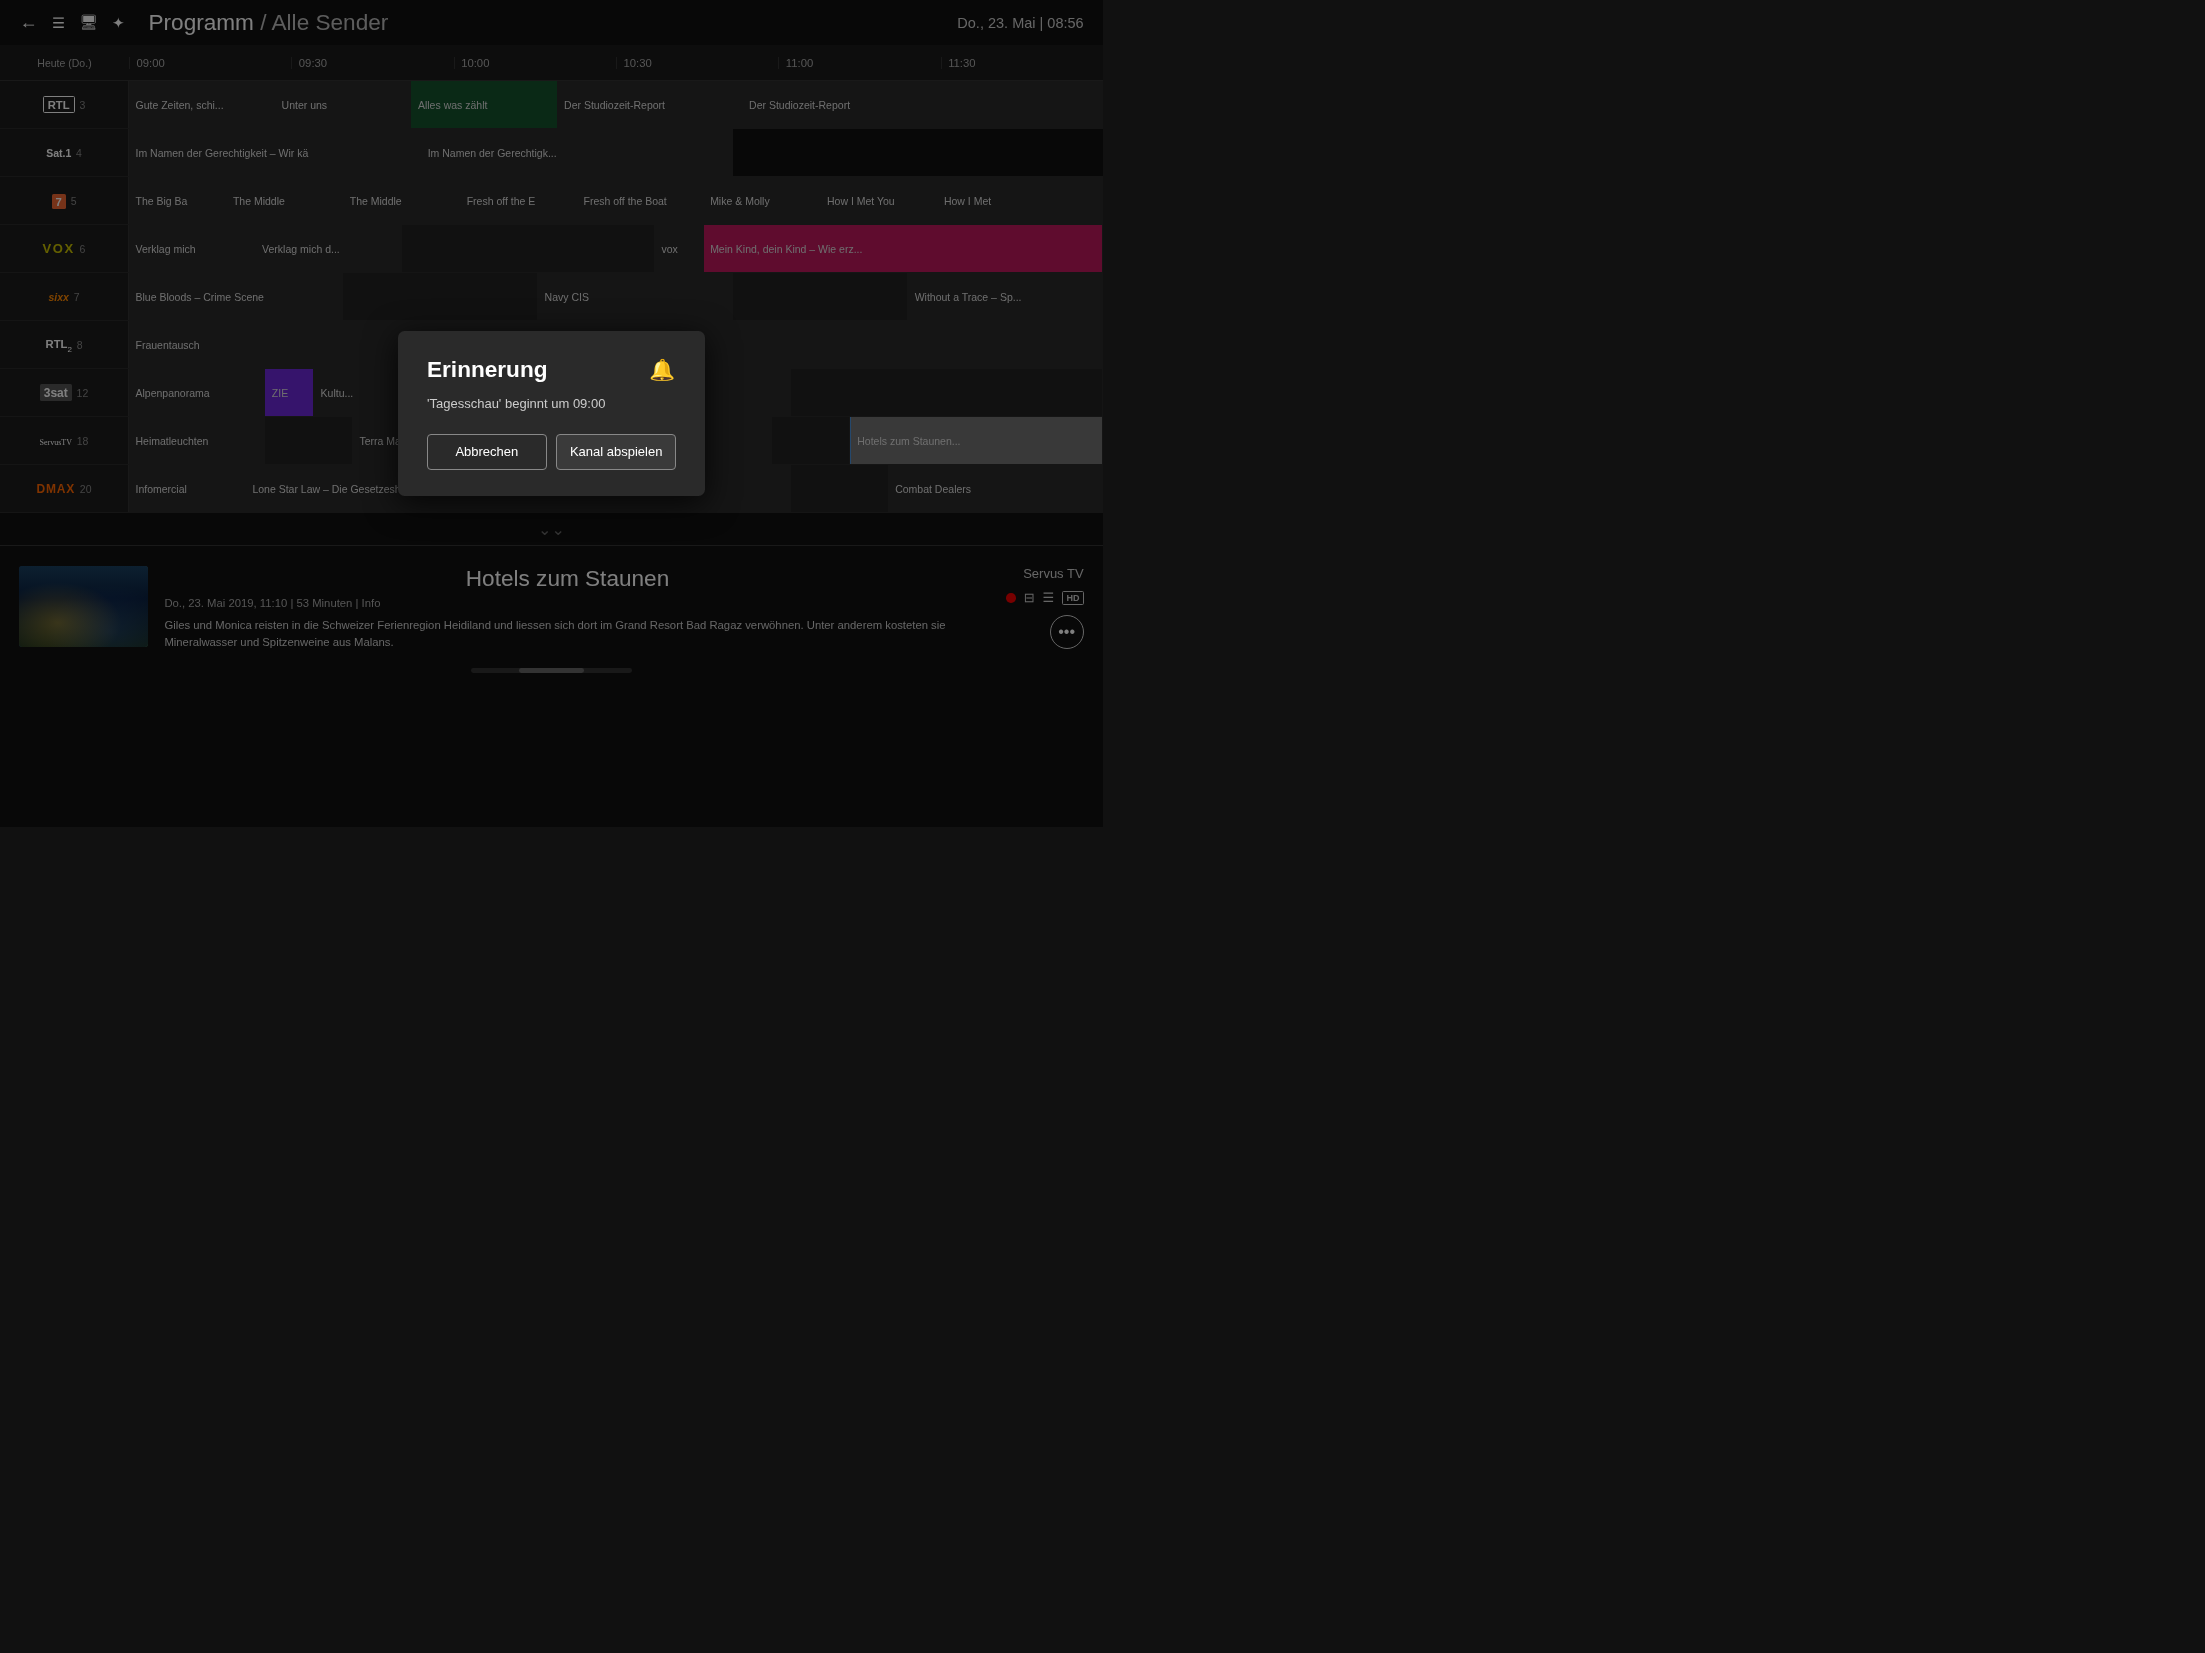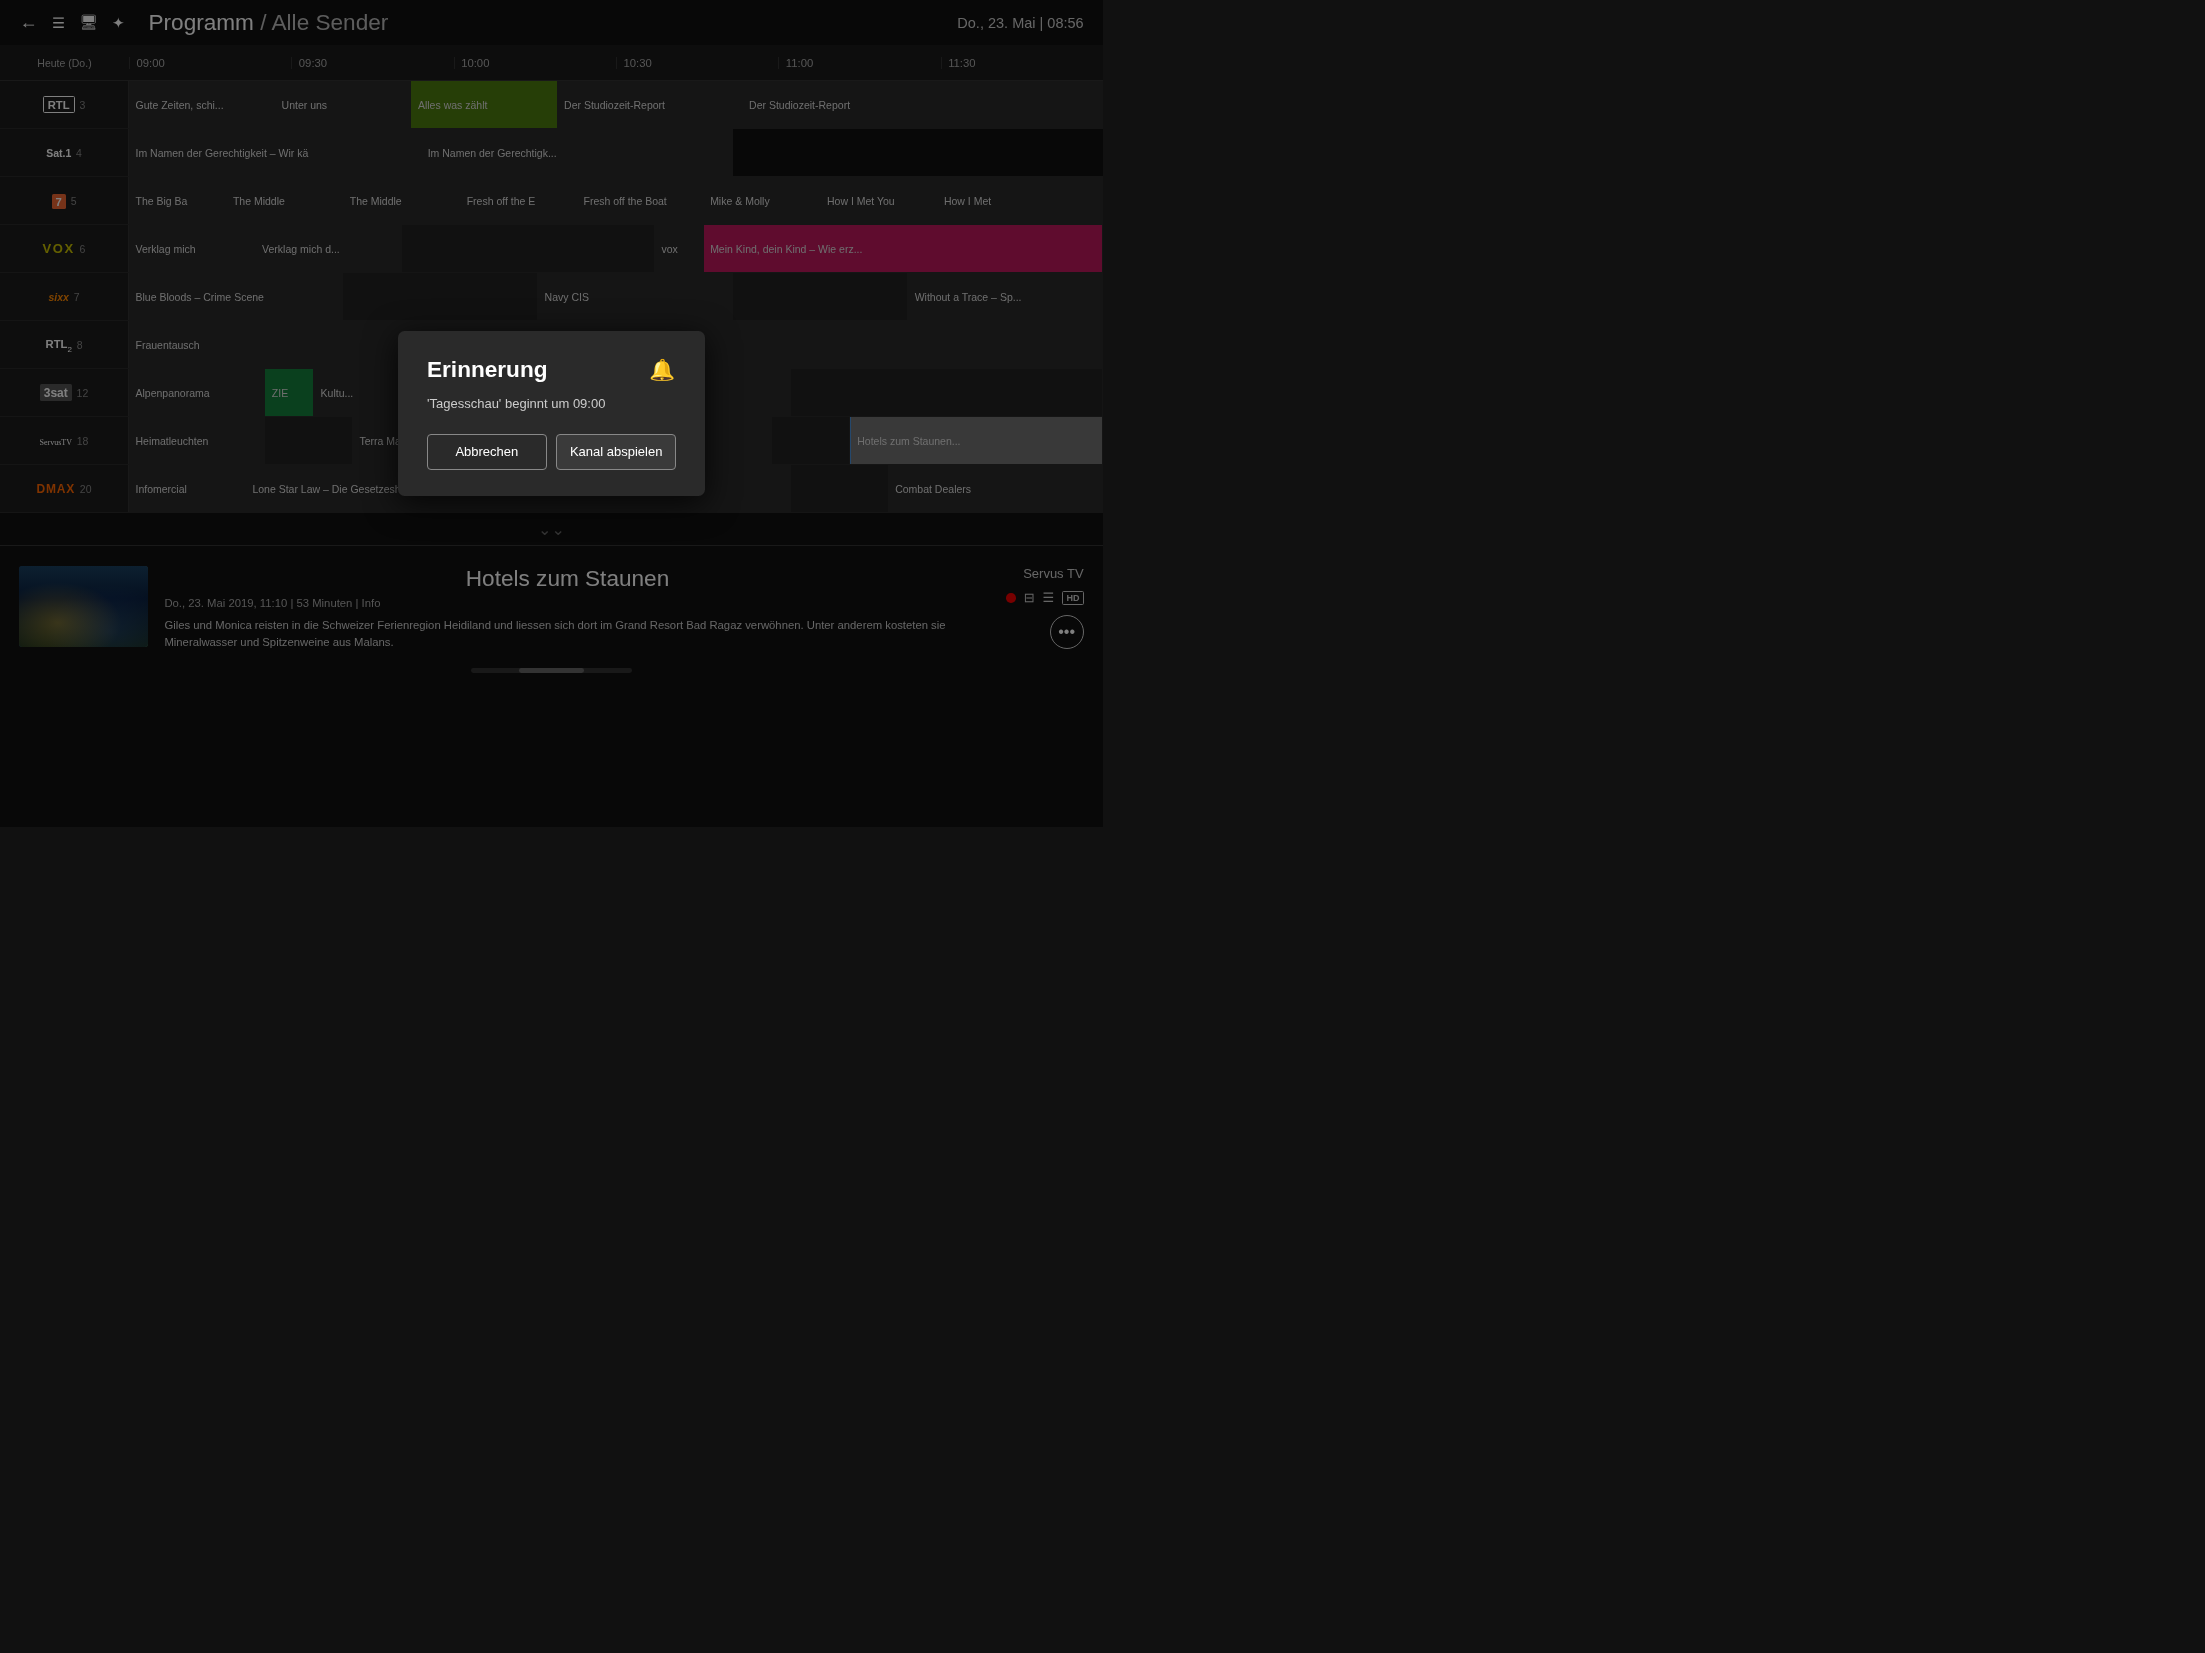--- a/index.html
+++ b/index.html
@@ -356,21 +356,21 @@
 
   <div id="epg-rows">
       <div class="epg-row">
         <div class="epg-channel-cell">
           <span style="font-weight: 900; font-size: 11.3px; border: 1.6px solid rgb(255, 255, 255); padding: 1.6px 4px; border-radius: 1.6px;">RTL</span>
           <span class="channel-num">3</span>
         </div>
         <div class="epg-programs">
           <div class="epg-program" style="width: 15%; background: rgb(42, 42, 42);">Gute Zeiten, schi...</div>
           <div class="epg-program" style="width: 14%; background: rgb(42, 42, 42);">Unter uns</div>
-          <div class="epg-program" style="width: 15%; background: #4d7c0f;">Alles was zählt</div>
+          <div class="epg-program" style="width: 15%; background: #14532d;">Alles was zählt</div>
           <div class="epg-program" style="width: 19%; background: rgb(42, 42, 42);">Der Studiozeit-Report</div>
           <div class="epg-program" style="width: 37%; background: rgb(42, 42, 42);">Der Studiozeit-Report</div>
         </div>
       </div>
       <div class="epg-row">
         <div class="epg-channel-cell">
           <span style="font-weight: 700; font-size: 10.5px;">Sat.1</span>
           <span class="channel-num">4</span>
         </div>
         <div class="epg-programs">
@@ -429,21 +429,21 @@
           <div class="epg-program" style="width: 100%; background: rgb(42, 42, 42);">Frauentausch</div>
         </div>
       </div>
       <div class="epg-row">
         <div class="epg-channel-cell">
           <span style="font-weight: 900; font-size: 12px; background: rgb(85, 85, 85); padding: 1.6px 4px; border-radius: 1.6px;">3sat</span>
           <span class="channel-num">12</span>
         </div>
         <div class="epg-programs">
           <div class="epg-program" style="width: 14%; background: rgb(42, 42, 42);">Alpenpanorama</div>
-          <div class="epg-program" style="width: 5%; background: #15803d;">ZIE</div>
+          <div class="epg-program" style="width: 5%; background: #6d28d9;">ZIE</div>
           <div class="epg-program" style="width: 10%; background: rgb(42, 42, 42);">Kultu...</div>
           <div class="epg-program" style="width: 25%; background: rgb(34, 34, 34);"></div>
           <div class="epg-program" style="width: 14%; background: rgb(42, 42, 42);">...er Treff</div>
           <div class="epg-program" style="width: 32%; background: rgb(34, 34, 34);"></div>
         </div>
       </div>
       <div class="epg-row">
         <div class="epg-channel-cell">
           <span><span style="font-size:8px;font-family:serif;">ServusTV</span></span>
           <span class="channel-num">18</span>

